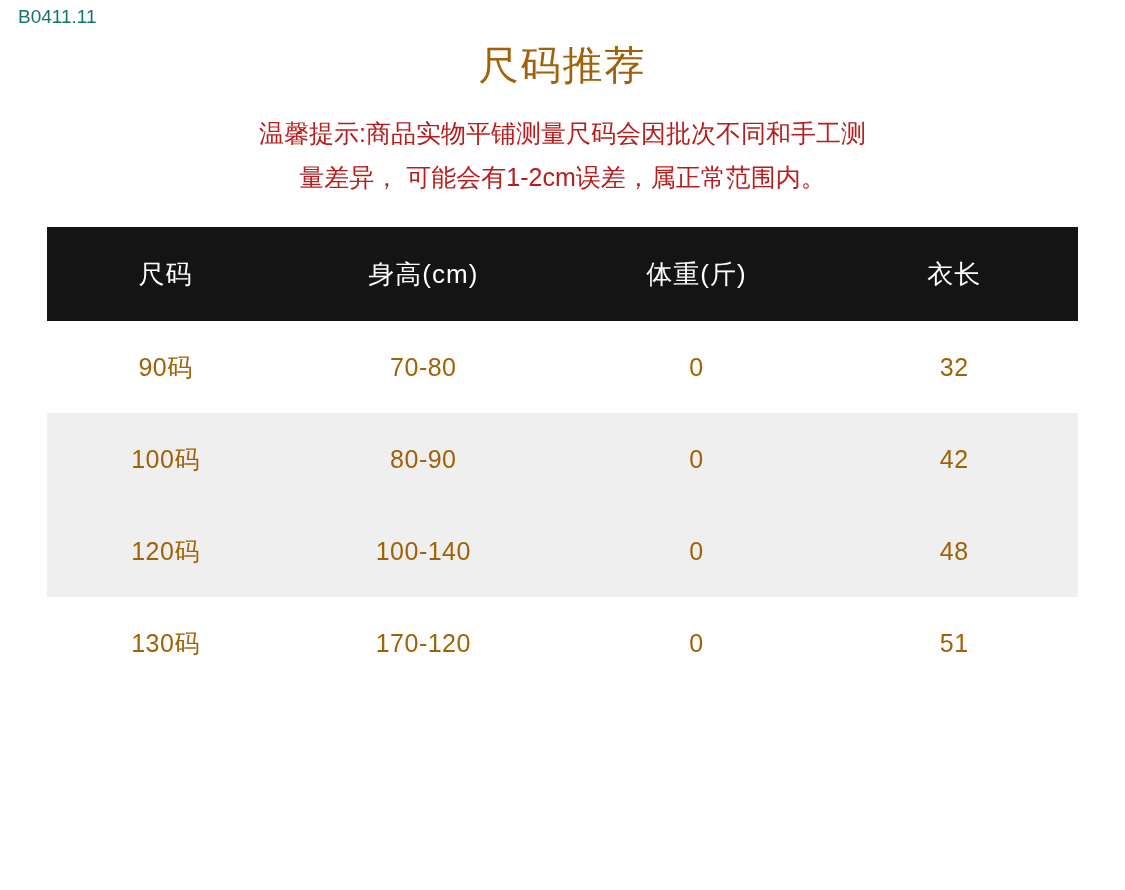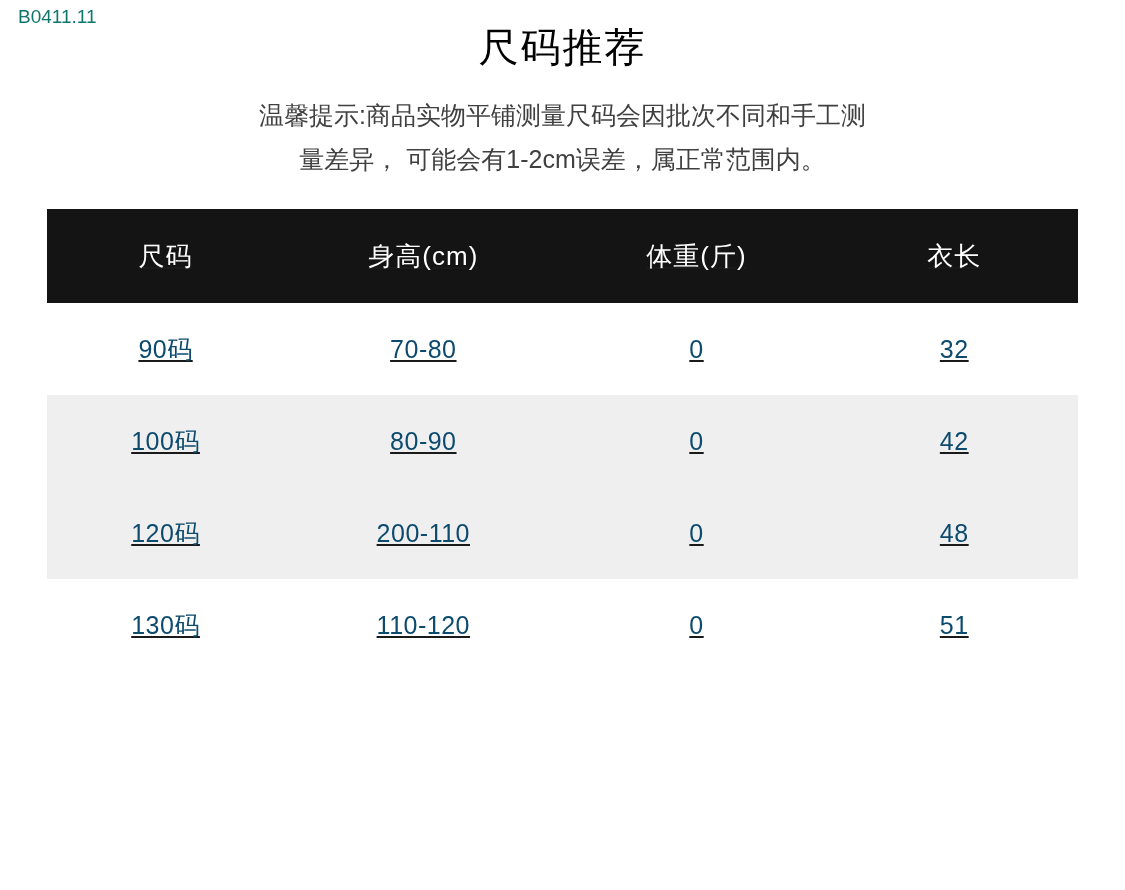--- a/index.html
+++ b/index.html
@@ -19,63 +19,62 @@
     position: absolute;
     top: 6px;
     left: 18px;
     font-size: 19px;
     color: #0f766e;
     letter-spacing: 0px;
     font-family: "Liberation Sans", "DejaVu Sans", sans-serif;
   }
   .page-title {
     margin: 0;
-    padding-top: 20px;
+    padding-top: 38px;
     text-align: center;
     font-size: 40px;
     font-weight: 400;
     letter-spacing: 2px;
-    color: #000000;
+    color: #a16207;
   }
   .notice {
     margin: 18px auto 0 auto;
     width: 840px;
     text-align: center;
     font-size: 25px;
     line-height: 44px;
-    color: #404040;
+    color: #b91c1c;
     font-weight: 400;
   }
   .notice span {
     display: block;
   }
   .size-table {
     margin: 28px auto 0 auto;
     width: 1031px;
     border-collapse: collapse;
     table-layout: fixed;
-    text-decoration: underline;
   }
   .size-table thead th {
     background: #141414;
     color: #ffffff;
     font-size: 26px;
     font-weight: 400;
     height: 92px;
     vertical-align: middle;
     text-align: center;
     letter-spacing: 1px;
   }
   .size-table tbody td {
     height: 90px;
     text-align: center;
     vertical-align: middle;
     font-size: 25px;
     font-weight: 400;
-    color: #0c4a6e;
+    color: #a16207;
     letter-spacing: 0.5px;
   }
   .size-table tbody tr.odd td {
     background: #ffffff;
   }
   .size-table tbody tr.even td {
     background: #efefef;
   }
   col.c1 { width: 23%; }
   col.c2 { width: 27%; }
@@ -117,24 +116,24 @@
       <td>32</td>
     </tr>
     <tr class="even">
       <td>100码</td>
       <td>80-90</td>
       <td>0</td>
       <td>42</td>
     </tr>
     <tr class="even">
       <td>120码</td>
-      <td>200-110</td>
+      <td>100-140</td>
       <td>0</td>
       <td>48</td>
     </tr>
     <tr class="odd">
       <td>130码</td>
-      <td>110-120</td>
+      <td>170-120</td>
       <td>0</td>
       <td>51</td>
     </tr>
   </tbody>
 </table>
 
 </body></html>

